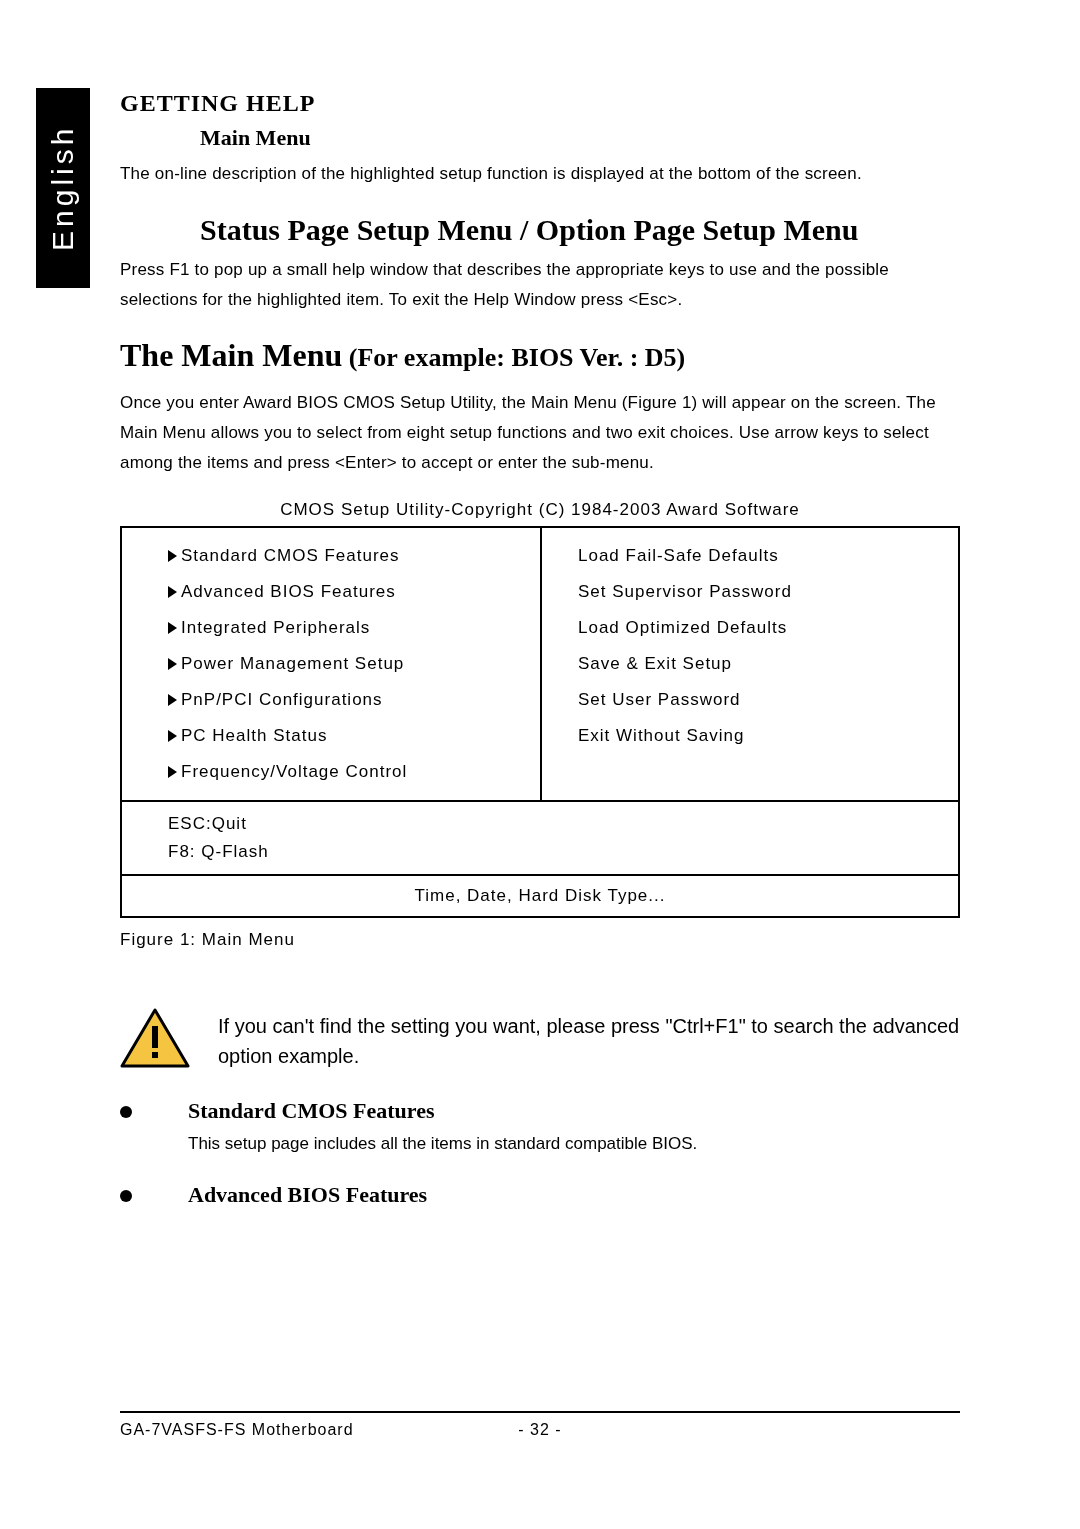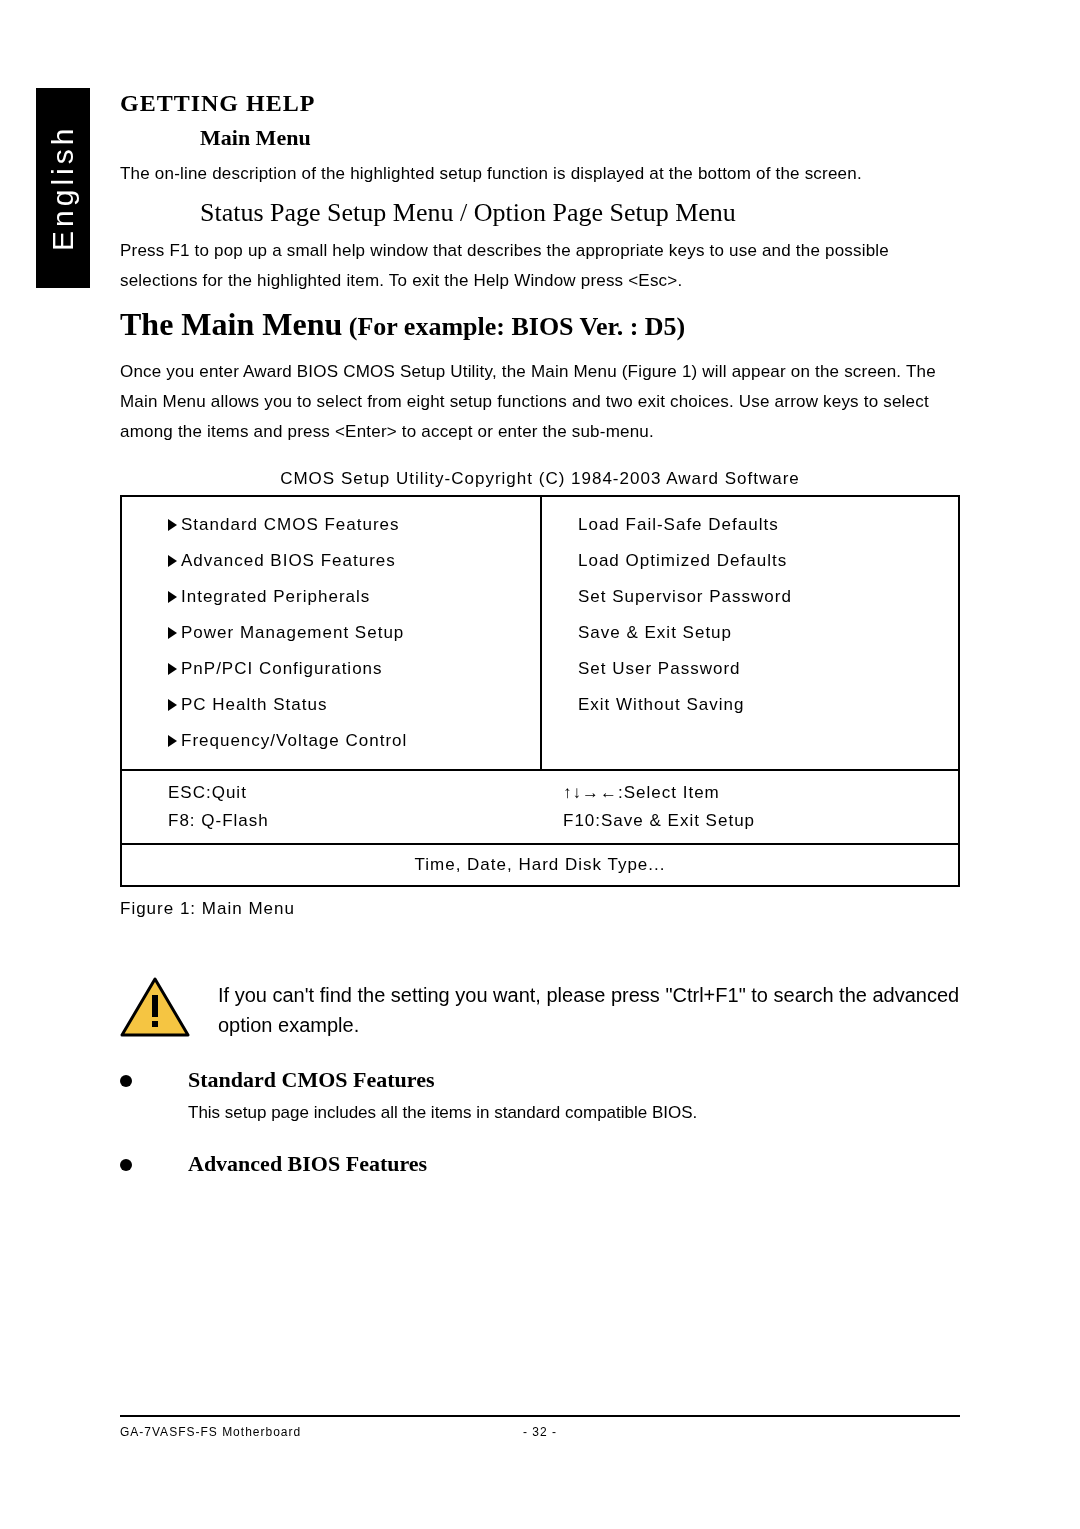--- a/index.html
+++ b/index.html
@@ -17,23 +17,23 @@
     letter-spacing: 4px;
     display: flex;
     align-items: center;
     justify-content: center;
     writing-mode: vertical-rl;
     transform: rotate(180deg);
   }
   .content { width: 840px; }
   h2.getting-help { font-family: "Times New Roman", serif; font-weight: bold; font-size: 24px; letter-spacing: 1px; margin-bottom: 8px; }
   h3.sub { font-family: "Times New Roman", serif; font-weight: bold; font-size: 22px; margin: 6px 0 8px 80px; }
-  h3.sub2 { font-family: "Times New Roman", serif; font-weight: normal; font-size: 26px; margin: 9px 0 8px 80px; }
+  h3.sub2 { font-family: "Times New Roman", serif; font-weight: bold; font-size: 30px; margin: 24px 0 8px 80px; }
   p.body { font-size: 17px; line-height: 30px; letter-spacing: 0.2px; margin-bottom: 6px; }
-  .main-menu-title { font-family: "Times New Roman", serif; font-weight: bold; font-size: 32px; margin-top: 10px; margin-bottom: 14px; }
+  .main-menu-title { font-family: "Times New Roman", serif; font-weight: bold; font-size: 32px; margin-top: 22px; margin-bottom: 14px; }
   .main-menu-title .example { font-size: 26px; font-family: "Times New Roman", serif; }
   .caption-top { text-align: center; font-size: 17px; margin: 22px 0 6px 0; letter-spacing: 1px; }
   .bios-box { border: 2px solid #000; width: 100%; }
   .bios-top { display: flex; border-bottom: 2px solid #000; }
   .bios-col { width: 50%; padding: 10px 0 10px 46px; }
   .bios-col + .bios-col { border-left: 2px solid #000; padding-left: 36px; }
   .bios-row { font-size: 17px; letter-spacing: 1px; padding: 8px 0; display: flex; align-items: center; }
   .tri { display: inline-block; width: 0; height: 0; border-top: 6px solid transparent; border-bottom: 6px solid transparent; border-left: 9px solid #000; margin-right: 4px; }
   .bios-keys { display: flex; padding: 8px 0 8px 46px; border-bottom: 2px solid #000; }
   .bios-keys .kcol { width: 50%; }
@@ -41,21 +41,21 @@
   .bios-hint { text-align: center; font-size: 17px; letter-spacing: 1px; padding: 10px 0; }
   .fig-caption { text-align: left; font-size: 17px; letter-spacing: 1px; margin-top: 12px; }
   .warning-block { display: flex; align-items: center; margin-top: 58px; gap: 28px; }
   .warning-icon svg { width: 70px; height: 62px; }
   .warning-text { font-size: 20px; line-height: 30px; }
   .bullet-item { display: flex; align-items: baseline; margin-top: 24px; }
   .bullet-dot { width: 12px; height: 12px; background: #000; border-radius: 50%; margin-right: 56px; margin-top: 6px; flex-shrink: 0; }
   .bullet-body { flex: 1; }
   .bullet-title { font-family: "Times New Roman", serif; font-weight: bold; font-size: 22px; margin-bottom: 6px; }
   .bullet-desc { font-size: 17px; line-height: 28px; }
-  .footer-line { position: absolute; left: 120px; right: 120px; bottom: 90px; border-top: 2px solid #000; padding-top: 8px; display: flex; font-size: 12px; letter-spacing: 1px; }
+  .footer-line { position: absolute; left: 120px; right: 120px; bottom: 90px; border-top: 2px solid #000; padding-top: 8px; display: flex; font-size: 16px; letter-spacing: 1px; }
   .footer-left { flex: 1; }
   .footer-center { width: 120px; text-align: center; }
   .footer-right { flex: 1; }
 </style>
 </head>
 <body>
 
 <div class="page">
   <div class="lang-tab">English</div>
 
@@ -104,44 +104,40 @@
           <div class="bios-row">
               <span class="tri"></span>
               <span>Frequency/Voltage Control</span>
             </div>
         </div>
         <div class="bios-col">
           <div class="bios-row">
               <span>Load Fail-Safe Defaults</span>
             </div>
           <div class="bios-row">
-              <span>Load Optimized Defaults</span>
+              <span>Set Supervisor Password</span>
             </div>
           <div class="bios-row">
-              <span>Set Supervisor Password</span>
+              <span>Load Optimized Defaults</span>
             </div>
           <div class="bios-row">
               <span>Save &amp; Exit Setup</span>
             </div>
           <div class="bios-row">
               <span>Set User Password</span>
             </div>
           <div class="bios-row">
               <span>Exit Without Saving</span>
             </div>
         </div>
       </div>
       <div class="bios-keys">
         <div class="kcol">
           <div class="krow">ESC:Quit</div>
           <div class="krow">F8: Q-Flash</div>
-        </div>
-        <div class="kcol">
-          <div class="krow">↑↓→←:Select Item</div>
-          <div class="krow">F10:Save &amp; Exit Setup</div>
         </div>
       </div>
       <div class="bios-hint">Time, Date, Hard Disk Type...</div>
     </div>
 
     <div class="fig-caption">Figure 1: Main Menu</div>
 
     <div class="warning-block">
       <div class="warning-icon">
         <svg viewBox="0 0 70 62">

